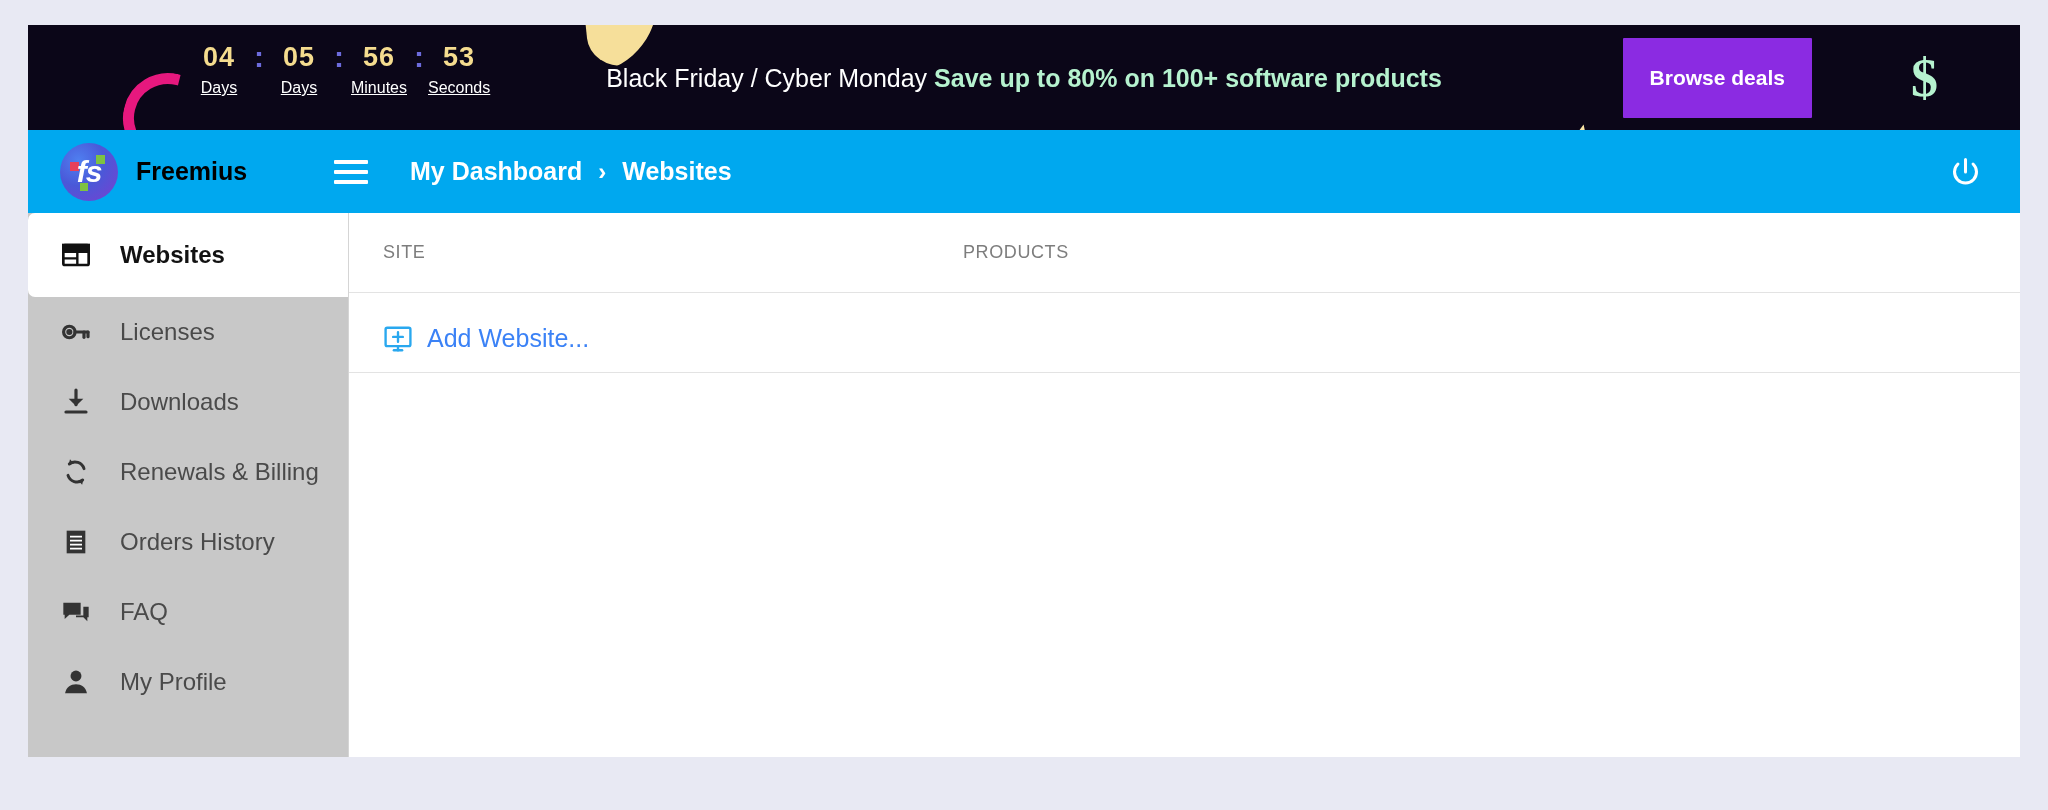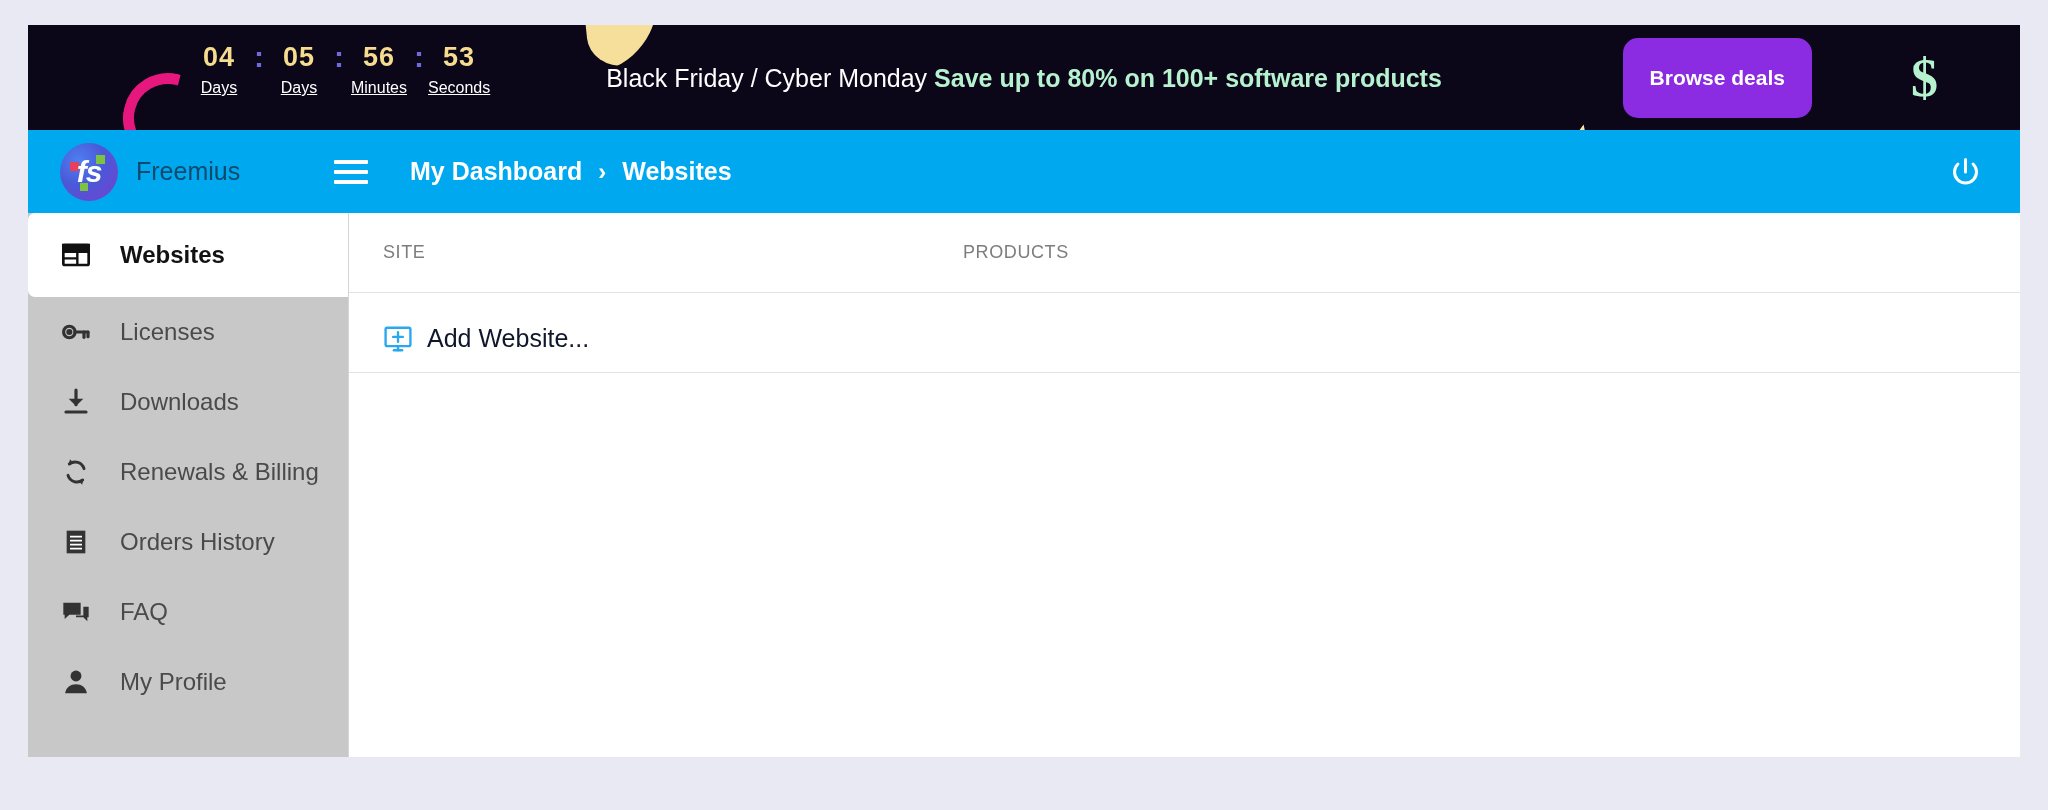--- a/index.html
+++ b/index.html
@@ -71,21 +71,21 @@
     position: absolute; left: 50%; top: 50%;
     transform: translate(-50%, -50%);
     white-space: nowrap;
     font-size: 25px; color: #ffffff;
   }
   .promo-msg .hl { color: #b6f2cf; font-weight: bold; }
   .browse-btn {
     position: absolute; right: 208px; top: 50%;
     transform: translateY(-50%);
     background: #8b2be2; color: #ffffff;
-    border: none; border-radius: 15px;
+    border: none; border-radius: 1px;
     font-family: inherit; font-size: 21px; font-weight: bold;
     padding: 28px 27px; cursor: pointer;
   }
   .money-icon {
     position: absolute; right: 82px; top: 50%;
     transform: translateY(-50%);
     font-size: 54px; font-weight: bold;
     color: #b6f2cf;
     font-family: "Liberation Serif", serif;
     line-height: 1;
@@ -116,21 +116,21 @@
   }
   .brand-logo .dot-g1 {
     position: absolute; right: 13px; top: 12px;
     width: 9px; height: 9px; background: #7ec242;
   }
   .brand-logo .dot-g2 {
     position: absolute; left: 20px; bottom: 10px;
     width: 8px; height: 8px; background: #7ec242;
   }
   .brand-name {
-    color: #0c4a6e; font-size: 25px; font-weight: normal;
+    color: #000000; font-size: 25px; font-weight: bold;
     margin-left: 18px;
   }
   .hamburger {
     width: 34px; margin-left: 10px; cursor: pointer;
     display: flex; flex-direction: column; gap: 6px;
   }
   .hamburger span { display: block; height: 4px; background: #ffffff; border-radius: 1px; }
   .crumbs {
     display: flex; align-items: center; gap: 16px;
     margin-left: 42px; color: #ffffff; font-size: 25px; font-weight: bold;
@@ -176,21 +176,21 @@
     letter-spacing: 0.6px; text-transform: uppercase;
   }
   .th.site { flex: 0 0 580px; }
   .tbl-row {
     display: flex; align-items: center;
     height: 80px; padding: 0 34px;
     border-bottom: 1px solid #e3e3e3;
   }
   .add-site {
     display: flex; align-items: center; gap: 14px;
-    color: #0f172a; font-size: 25px; cursor: pointer; margin-top: 12px;
+    color: #3b82f6; font-size: 25px; cursor: pointer; margin-top: 12px;
   }
   .add-site svg { width: 30px; height: 26px; flex: 0 0 30px; }
 </style>
 </head>
 <body>
 
 <div id="app">
 
   <div class="promo">
     <div class="deco deco-pink"></div>

